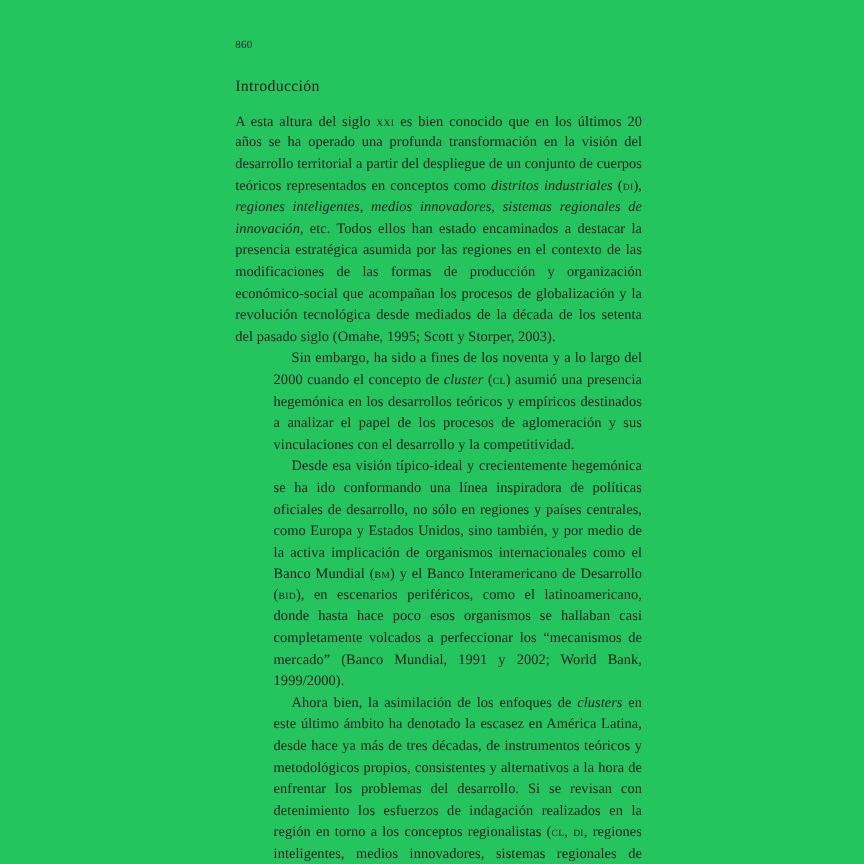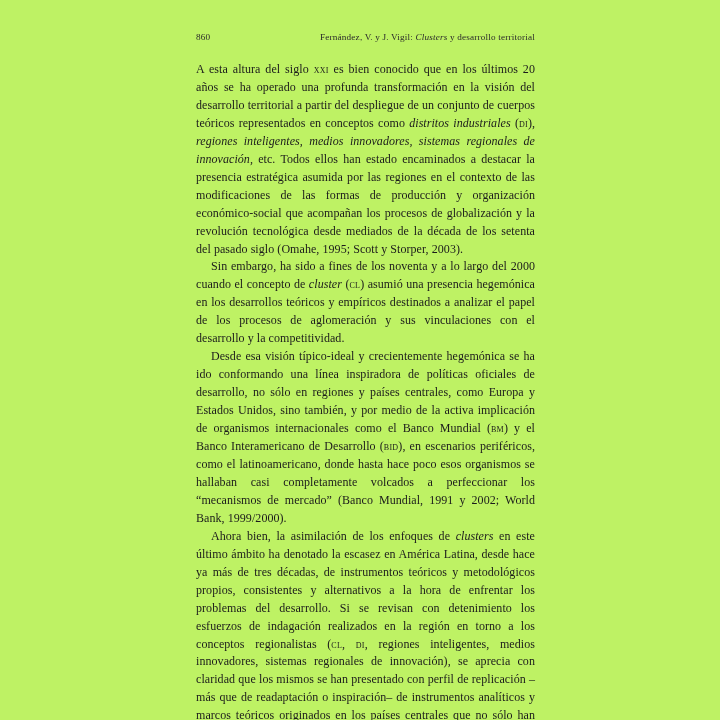--- a/index.html
+++ b/index.html
@@ -12,21 +12,21 @@
     height: 720px;
     overflow: hidden;
     font-family: "Liberation Serif", "DejaVu Serif", serif;
     color: #1b1b1b;
   }
 
   .page {
     position: relative;
     width: 720px;
     height: 720px;
-    background: #bef264;
+    background: #22c55e;
   }
 
   
   .text-block {
     position: absolute;
     left: 196px;
     top: 32px;
     width: 339px;
   }
 
@@ -74,20 +74,21 @@
     font-size: 12px;
     line-height: 17.95px;
     text-align: justify;
     text-justify: inter-word;
     color: #1b1b1b;
     letter-spacing: 0.005em;
     -webkit-font-smoothing: antialiased;
   }
   p.para + p.para {
     text-indent: 15px;
+    margin-left: 32px;
   }
   p.para.first { text-indent: 0; }
 
   .it { font-style: italic; }
 
   
   .sc {
     font-variant: small-caps;
     font-size: 1em;
     letter-spacing: 0.02em;
@@ -95,26 +96,23 @@
 </style>
 </head>
 <body>
 
 <div class="page">
 
   <div class="text-block">
 
     <div class="running-head">
       <span class="folio">860</span>
-      <span class="head-title">
-        <span>Fernández, V. y J. Vigil:</span>
-        <span class="it">Clusters</span><span> y desarrollo territorial</span>
-      </span>
     </div>
 
+    <h2 class="section-heading">Introducción</h2>
 
     <div class="body-copy">
         <p class="para first"><span>A esta altura del siglo </span><span class="sc">xxi</span><span> es bien conocido que en los últimos 20 años se ha operado una profunda transformación en la visión del desarrollo territorial a partir del despliegue de un conjunto de cuerpos teóricos representados en conceptos como </span><em class="it">distritos industriales</em><span> (</span><span class="sc">di</span><span>), </span><em class="it">regiones inteligentes, medios innovadores, sistemas regionales de innovación,</em><span> etc. Todos ellos han estado encaminados a destacar la presencia estratégica asumida por las regiones en el contexto de las modificaciones de las formas de producción y organización económico-social que acompañan los procesos de globalización y la revolución tecnológica desde mediados de la década de los setenta del pasado siglo (Omahe, 1995; Scott y Storper, 2003).</span></p>
         <p class="para"><span>Sin embargo, ha sido a fines de los noventa y a lo largo del 2000 cuando el concepto de </span><em class="it">cluster</em><span> (</span><span class="sc">cl</span><span>) asumió una presencia hegemónica en los desarrollos teóricos y empíricos destinados a analizar el papel de los procesos de aglomeración y sus vinculaciones con el desarrollo y la competitividad.</span></p>
         <p class="para"><span>Desde esa visión típico-ideal y crecientemente hegemónica se ha ido conformando una línea inspiradora de políticas oficiales de desarrollo, no sólo en regiones y países centrales, como Europa y Estados Unidos, sino también, y por medio de la activa implicación de organismos internacionales como el Banco Mundial (</span><span class="sc">bm</span><span>) y el Banco Interamericano de Desarrollo (</span><span class="sc">bid</span><span>), en escenarios periféricos, como el latinoamericano, donde hasta hace poco esos organismos se hallaban casi completamente volcados a perfeccionar los “mecanismos de mercado” (Banco Mundial, 1991 y 2002; World Bank, 1999/2000).</span></p>
         <p class="para"><span>Ahora bien, la asimilación de los enfoques de </span><em class="it">clusters</em><span> en este último ámbito ha denotado la escasez en América Latina, desde hace ya más de tres décadas, de instrumentos teóricos y metodológicos propios, consistentes y alternativos a la hora de enfrentar los problemas del desarrollo. Si se revisan con detenimiento los esfuerzos de indagación realizados en la región en torno a los conceptos regionalistas (</span><span class="sc">cl</span><span>, </span><span class="sc">di</span><span>, regiones inteligentes, medios innovadores, sistemas regionales de innovación), se aprecia con claridad que los mismos se han presentado con perfil de replicación –más que de readaptación o inspiración– de instrumentos analíticos y marcos teóricos originados en los países centrales que no sólo han estado destinados a analizar realidades claramente diferentes, sino que, además, para el examen de esas realidades se han mostrado portadores de ciertas debilidades e in-</span></p>
       </div>
 
   </div>
 

